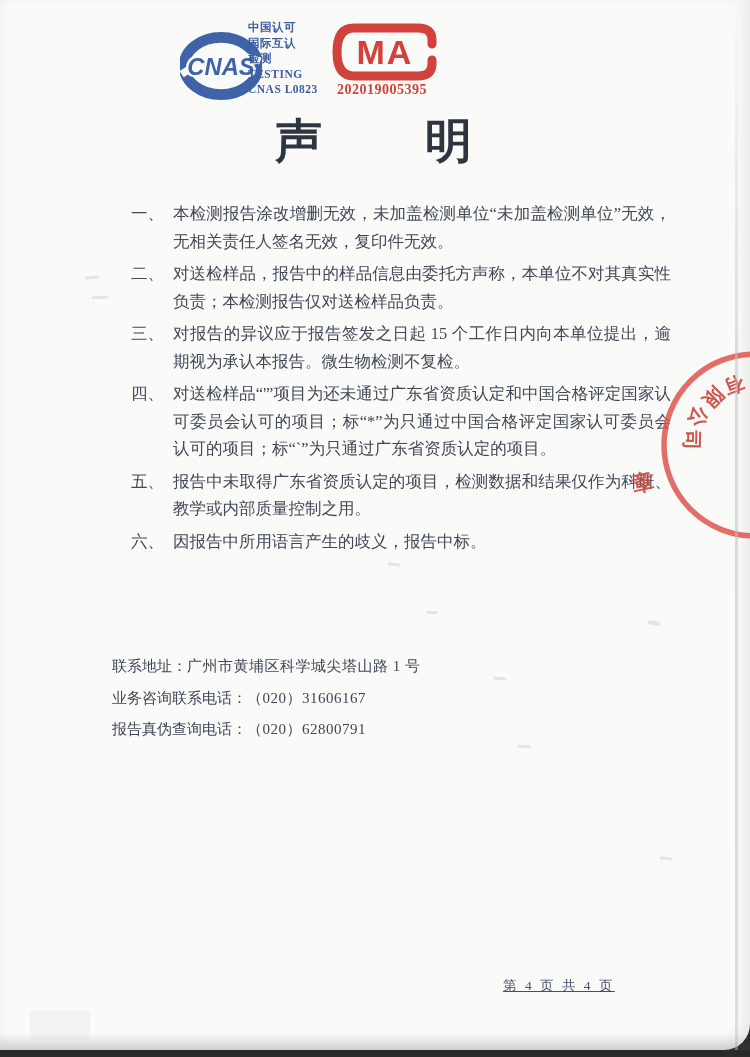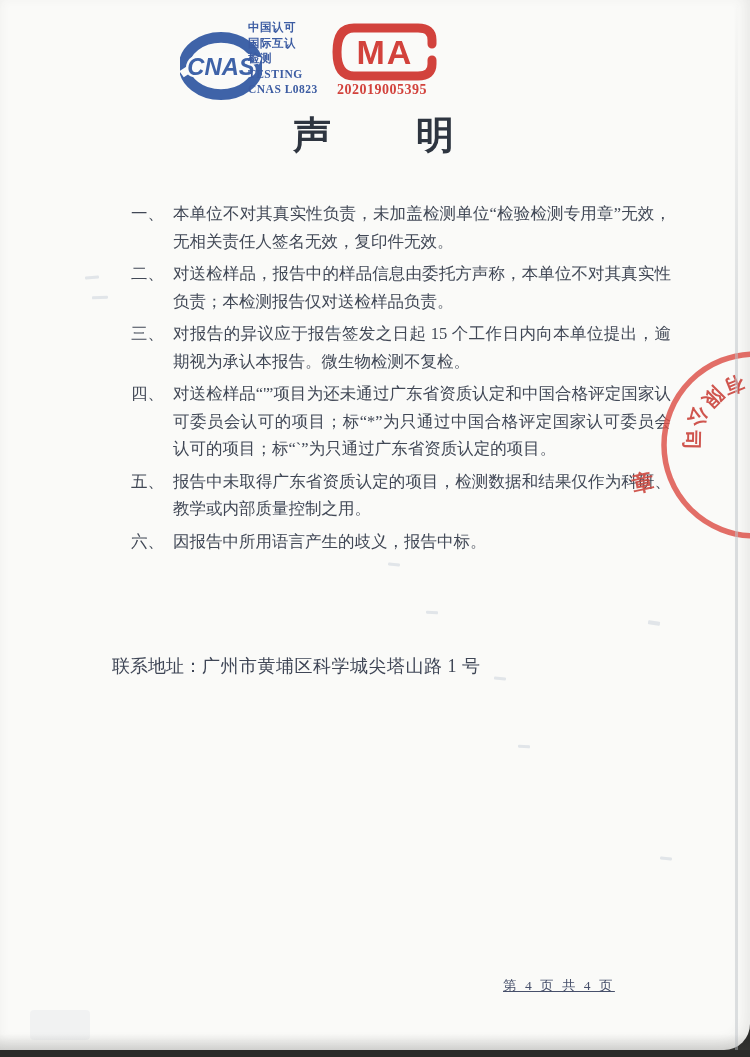--- a/index.html
+++ b/index.html
@@ -20,30 +20,30 @@
 
   
   .logo-ilac{position:absolute;left:56px;top:14px;width:92px;height:94px;}
   .logo-cnas{position:absolute;left:180px;top:28px;width:82px;height:76px;}
   .cnas-text{position:absolute;left:248px;top:20px;width:92px;color:#3c5ca2;font-weight:bold;font-size:11.5px;line-height:15.5px;letter-spacing:.5px;}
   .logo-cma{position:absolute;left:328px;top:20px;width:114px;height:64px;}
   .cma-number{position:absolute;left:320px;top:82px;width:124px;text-align:center;color:#d2423c;font-weight:bold;font-size:14px;letter-spacing:.5px;}
 
   
   .title{position:absolute;left:0;top:110px;width:100%;text-align:center;
-    font-size:38px;font-weight:bold;color:#2e3540;letter-spacing:3px;}
+    font-size:47px;font-weight:bold;color:#2e3540;letter-spacing:3px;}
 
   
   .items{position:absolute;left:131px;top:200px;width:540px;color:#414856;}
   .item{display:flex;margin-bottom:5px;font-size:16.5px;line-height:27.5px;}
   .item-num{width:42px;flex:none;}
   .item-text{flex:1;text-align:justify;}
 
   
-  .contact{position:absolute;left:112px;top:651px;font-size:18px;color:#3f4656;}
+  .contact{position:absolute;left:112px;top:651px;font-size:15px;color:#3f4656;}
   .contact-line{line-height:31.5px;white-space:pre;}
   .contact-line .value{letter-spacing:.5px;}
 
   
   .page-num{position:absolute;left:503px;top:977px;font-size:13.5px;color:#47506b;letter-spacing:2.5px;text-decoration:underline;}
 
   
   .seal{position:absolute;left:628px;top:348px;width:122px;height:196px;overflow:hidden;opacity:.92;}
   .seal-char{position:absolute;left:632px;top:468px;font-size:22px;font-weight:bold;color:#cc4840;transform:rotate(-12deg);opacity:.9;}
 
@@ -82,21 +82,21 @@
       <text x="57" y="44" text-anchor="middle" font-size="34" font-weight="bold" fill="#d2423c" font-family="&quot;Liberation Serif&quot;,&quot;DejaVu Serif&quot;,serif" letter-spacing="2">MA</text>
     </svg>
   </div>
   <div class="cma-number">202019005395</div>
 
   <div class="title">声　　明</div>
 
   <div class="items">
     <div class="item">
       <span class="item-num">一、</span>
-      <span class="item-text">本单位不对其真实性负责，未加盖检测单位“检验检测专用章”无效，无相关责任人签名无效，复印件无效。</span>
+      <span class="item-text">本检测报告涂改增删无效，未加盖检测单位“未加盖检测单位”无效，无相关责任人签名无效，复印件无效。</span>
     </div>
     <div class="item">
       <span class="item-num">二、</span>
       <span class="item-text">对送检样品，报告中的样品信息由委托方声称，本单位不对其真实性负责；本检测报告仅对送检样品负责。</span>
     </div>
     <div class="item">
       <span class="item-num">三、</span>
       <span class="item-text">对报告的异议应于报告签发之日起 15 个工作日内向本单位提出，逾期视为承认本报告。微生物检测不复检。</span>
     </div>
     <div class="item">
@@ -108,20 +108,22 @@
       <span class="item-text">报告中未取得广东省资质认定的项目，检测数据和结果仅作为科研、教学或内部质量控制之用。</span>
     </div>
     <div class="item">
       <span class="item-num">六、</span>
       <span class="item-text">因报告中所用语言产生的歧义，报告中标。</span>
     </div>
   </div>
 
   <div class="contact">
     <div class="contact-line"><span class="label">联系地址：</span><span class="value">广州市黄埔区科学城尖塔山路 1 号</span></div>
+    <div class="contact-line"><span class="label">业务咨询联系电话：</span><span class="value">（020）31606167</span></div>
+    <div class="contact-line"><span class="label">报告真伪查询电话：</span><span class="value">（020）62800791</span></div>
   </div>
 
   <div class="seal">
     <svg width="122" height="196" viewBox="0 0 122 196">
       <circle cx="127" cy="97" r="91" fill="none" stroke="#dd5149" stroke-width="5.5" opacity=".9"></circle>
       <path id="sealArc" d="M 127 27 A 70 70 0 1 0 127.05 27" fill="none"></path>
       <text font-size="20" font-weight="bold" fill="#cc4840" letter-spacing="7" font-family="&quot;Liberation Serif&quot;,&quot;DejaVu Serif&quot;,serif">
         <textPath href="#sealArc" startOffset="14">有限公司</textPath>
       </text>
     </svg>

